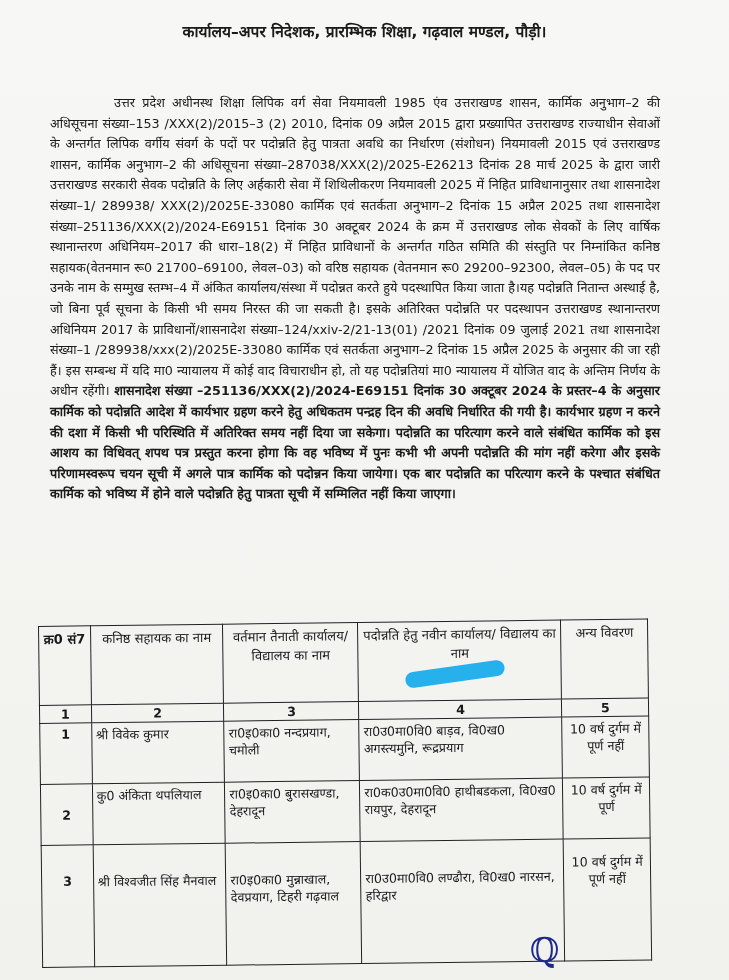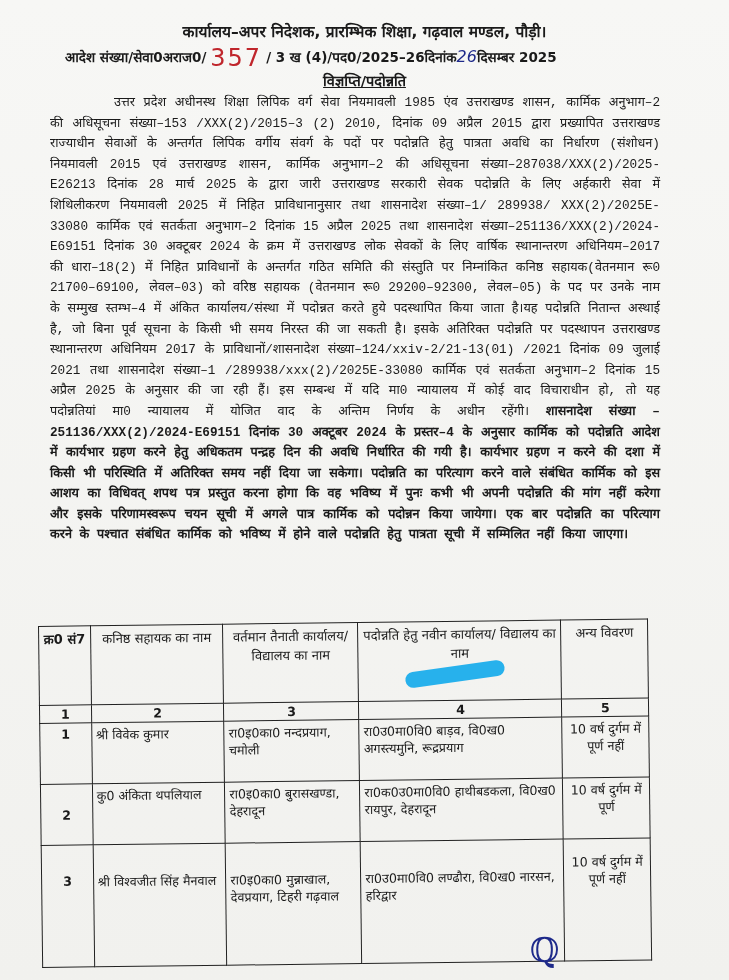--- a/index.html
+++ b/index.html
@@ -12,21 +12,21 @@
   }
   .page { position:absolute; left:0; top:0; width:729px; height:980px;
     background:linear-gradient(180deg,#f7f7f5 0%,#f1f1ee 100%); }
   .office { position:absolute; top:20px; left:0; width:729px; text-align:center;
     font-size:15.5px; font-weight:bold; }
   .order { position:absolute; top:44px; left:65px; font-size:13.5px; font-weight:bold; white-space:nowrap; }
   .order .num { color:#c0262c; font-family:"DejaVu Sans", sans-serif; font-weight:normal; font-size:24px; letter-spacing:2px; vertical-align:-4px; margin:0 4px; }
   .order .day { color:#1e2a8a; font-weight:normal; font-style:italic; font-size:16px; }
   .notice { position:absolute; top:70px; left:0; width:729px; text-align:center; font-size:14.5px; font-weight:bold; text-decoration:underline; }
   .body-text { position:absolute; top:93px; left:50px; width:610px;
-    font-size:12.7px; line-height:20.6px; text-align:justify; text-indent:64px;font-family:Liberation Mono, monospace; }
+    font-size:12.7px; line-height:20.6px; text-align:justify; text-indent:64px; }
   .bold-part { font-weight:bold; }
   table.promo { position:absolute; top:626px; left:38px; width:610px; border-collapse:collapse;
     font-size:12.6px; transform:rotate(-0.7deg); transform-origin:left top; }
   table.promo td, table.promo th { border:1.6px solid #222; vertical-align:top; padding:3px 4px; }
   table.promo th { font-weight:normal; text-align:center; height:72px; font-size:13px; line-height:19px; }
   table.promo .numrow td { text-align:center; font-weight:bold; height:14px; padding:1px 4px; }
   table.promo .datarow td { height:54px; }
   table.promo .lastrow td { height:90px; }
   .c1 { width:44px; text-align:center; font-weight:bold; }
   .c2 { width:128px; }
@@ -37,25 +37,21 @@
     background:#27b1ec; border-radius:10px; transform:rotate(-8deg); }
   .sig { position:absolute; left:530px; top:930px; font-size:34px; color:#1e2a8a; font-family:"DejaVu Serif", serif; }
 </style>
 </head>
 <body>
 
 <div class="page">
 
   <div class="office">कार्यालय–अपर निदेशक, प्रारम्भिक शिक्षा, गढ़वाल मण्डल, पौड़ी।</div>
 
-  <div class="order">
-    <span>आदेश संख्या/सेवा0अराज0/</span><span class="num">357</span><span>/  3 ख (4)/पद0/2025–26दिनांक</span><span class="day">26</span><span>दिसम्बर 2025</span>
-  </div>
 
-  <div class="notice">विज्ञप्ति/पदोन्नति</div>
 
   <div class="body-text">
     <span>उत्तर प्रदेश अधीनस्थ शिक्षा लिपिक वर्ग सेवा नियमावली 1985 एंव उत्तराखण्ड शासन, कार्मिक अनुभाग–2 की अधिसूचना संख्या–153 /XXX(2)/2015–3 (2) 2010, दिनांक 09 अप्रैल 2015 द्वारा प्रख्यापित उत्तराखण्ड राज्याधीन सेवाओं के अन्तर्गत लिपिक वर्गीय संवर्ग के पदों पर पदोन्नति हेतु पात्रता अवधि का निर्धारण (संशोधन) नियमावली 2015 एवं उत्तराखण्ड शासन, कार्मिक अनुभाग–2 की अधिसूचना संख्या–287038/XXX(2)/2025-E26213 दिनांक 28 मार्च 2025 के द्वारा जारी उत्तराखण्ड सरकारी सेवक पदोन्नति के लिए अर्हकारी सेवा में शिथिलीकरण नियमावली 2025 में निहित प्राविधानानुसार तथा शासनादेश संख्या–1/ 289938/ XXX(2)/2025E-33080 कार्मिक एवं सतर्कता अनुभाग–2 दिनांक 15 अप्रैल 2025 तथा शासनादेश संख्या–251136/XXX(2)/2024-E69151 दिनांक 30 अक्टूबर 2024 के क्रम में उत्तराखण्ड लोक सेवकों के लिए वार्षिक स्थानान्तरण अधिनियम–2017 की धारा–18(2) में निहित प्राविधानों के अन्तर्गत गठित समिति की संस्तुति पर निम्नांकित कनिष्ठ सहायक(वेतनमान रू0 21700–69100, लेवल–03) को वरिष्ठ सहायक (वेतनमान रू0 29200–92300, लेवल–05) के पद पर उनके नाम के सम्मुख स्तम्भ–4 में अंकित कार्यालय/संस्था में पदोन्नत करते हुये पदस्थापित किया जाता है।यह पदोन्नति नितान्त अस्थाई है, जो बिना पूर्व सूचना के किसी भी समय निरस्त की जा सकती है। इसके अतिरिक्त पदोन्नति पर पदस्थापन उत्तराखण्ड स्थानान्तरण अधिनियम 2017 के प्राविधानों/शासनादेश संख्या–124/xxiv-2/21-13(01) /2021 दिनांक 09 जुलाई 2021 तथा शासनादेश संख्या–1 /289938/xxx(2)/2025E-33080 कार्मिक एवं सतर्कता अनुभाग–2 दिनांक 15 अप्रैल 2025 के अनुसार की जा रही हैं। इस सम्बन्ध में यदि मा0 न्यायालय में कोई वाद विचाराधीन हो, तो यह पदोन्नतियां मा0 न्यायालय में योजित वाद के अन्तिम निर्णय के अधीन रहेंगी।</span>
     <span class="bold-part">शासनादेश संख्या –251136/XXX(2)/2024-E69151 दिनांक 30 अक्टूबर 2024 के प्रस्तर–4 के अनुसार कार्मिक को पदोन्नति आदेश में कार्यभार ग्रहण करने हेतु अधिकतम पन्द्रह दिन की अवधि निर्धारित की गयी है। कार्यभार ग्रहण न करने की दशा में किसी भी परिस्थिति में अतिरिक्त समय नहीं दिया जा सकेगा। पदोन्नति का परित्याग करने वाले संबंधित कार्मिक को इस आशय का विधिवत् शपथ पत्र प्रस्तुत करना होगा कि वह भविष्य में पुनः कभी भी अपनी पदोन्नति की मांग नहीं करेगा और इसके परिणामस्वरूप चयन सूची में अगले पात्र कार्मिक को पदोन्नन किया जायेगा। एक बार पदोन्नति का परित्याग करने के पश्चात संबंधित कार्मिक को भविष्य में होने वाले पदोन्नति हेतु पात्रता सूची में सम्मिलित नहीं किया जाएगा।</span>
   </div>
 
   <table class="promo">
     <tbody>
         <tr>
       <th class="c1" style="font-weight:bold">क्र0 सं7</th>

